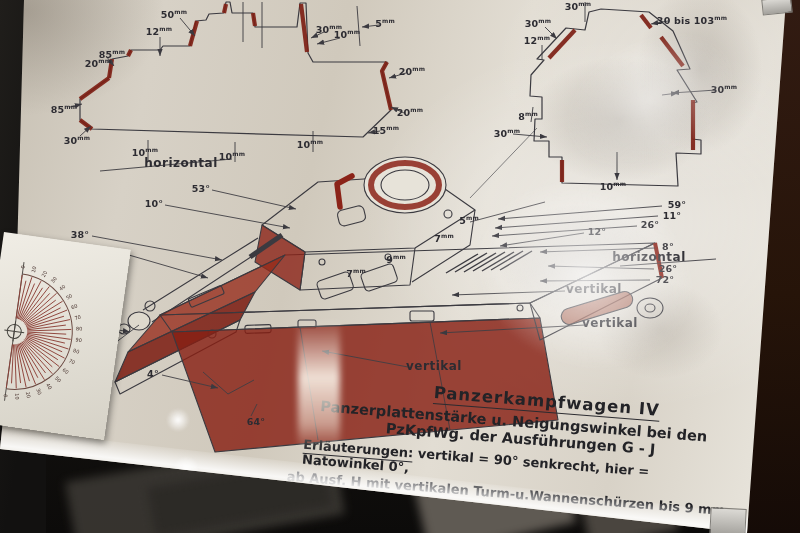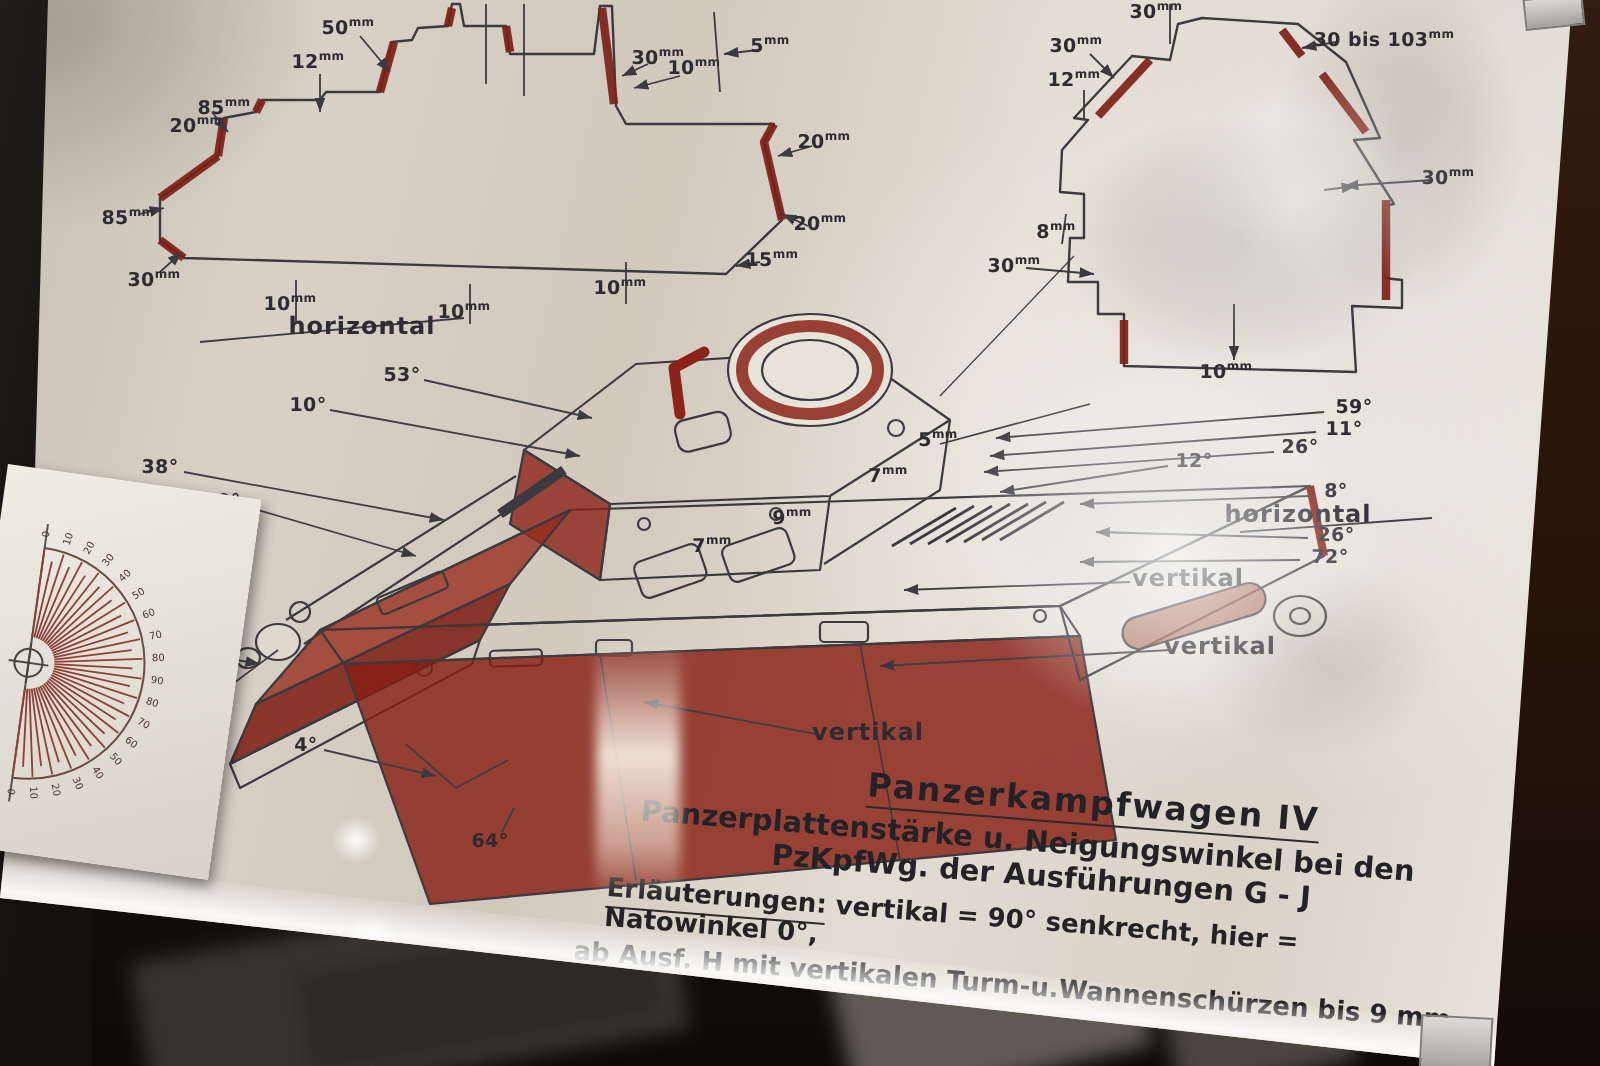--- a/index.html
+++ b/index.html
@@ -249,21 +249,21 @@
         <span class="lbl" style="left: 724px; top: 89px;">30<sup>mm</sup></span>
         <span class="lbl" style="left: 613px; top: 186px;">10<sup>mm</sup></span>
       </div>
     <div>
         <span class="lbl" style="left: 201px; top: 188px;">53°</span>
         <span class="lbl" style="left: 154px; top: 203px;">10°</span>
         <span class="lbl" style="left: 80px; top: 234px;">38°</span>
         <span class="lbl" style="left: 111px; top: 251px;">10°</span>
         <span class="lbl" style="left: 91px; top: 325px;">72°</span>
         <span class="lbl" style="left: 153px; top: 373px;">4°</span>
-        <span class="lbl" style="left: 245px; top: 421px;">64°</span>
+        <span class="lbl" style="left: 256px; top: 421px;">64°</span>
         <span class="lbl" style="left: 677px; top: 204px;">59°</span>
         <span class="lbl" style="left: 672px; top: 215px;">11°</span>
         <span class="lbl" style="left: 650px; top: 224px;">26°</span>
         <span class="lbl" style="left: 597px; top: 231px;">12°</span>
         <span class="lbl" style="left: 668px; top: 246px;">8°</span>
         <span class="lbl word" style="left: 649px; top: 257px;">horizontal</span>
         <span class="lbl" style="left: 668px; top: 268px;">26°</span>
         <span class="lbl" style="left: 665px; top: 279px;">72°</span>
         <span class="lbl word" style="left: 594px; top: 289px;">vertikal</span>
         <span class="lbl word" style="left: 610px; top: 323px;">vertikal</span>

